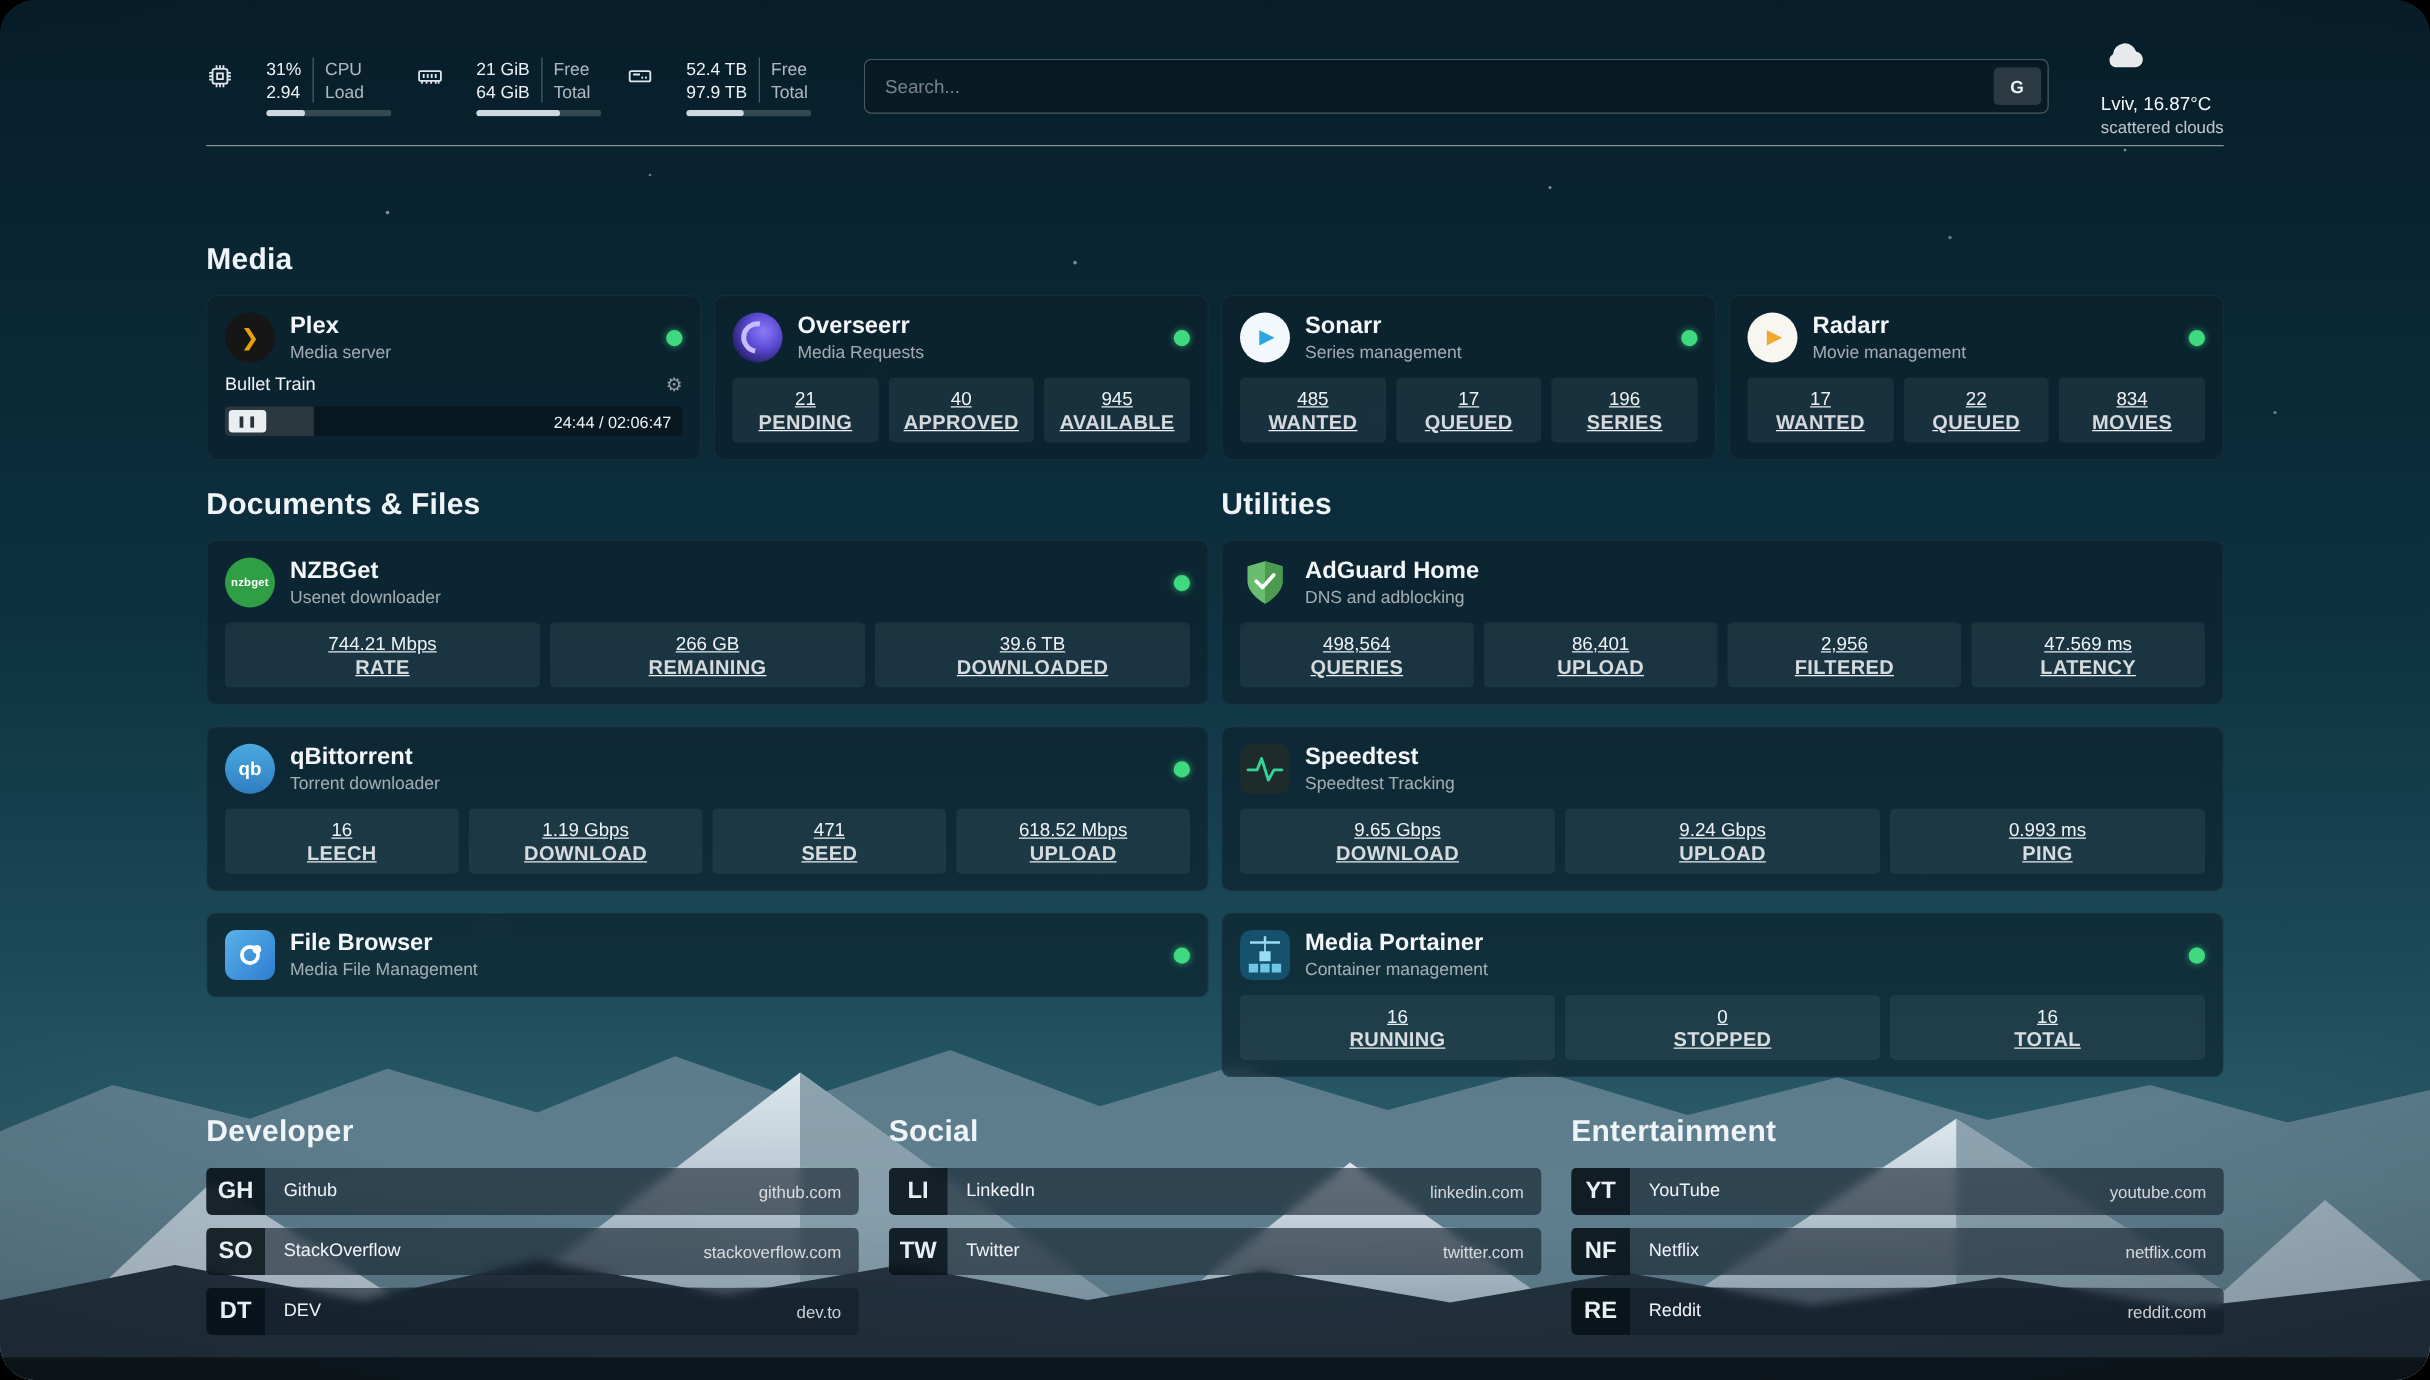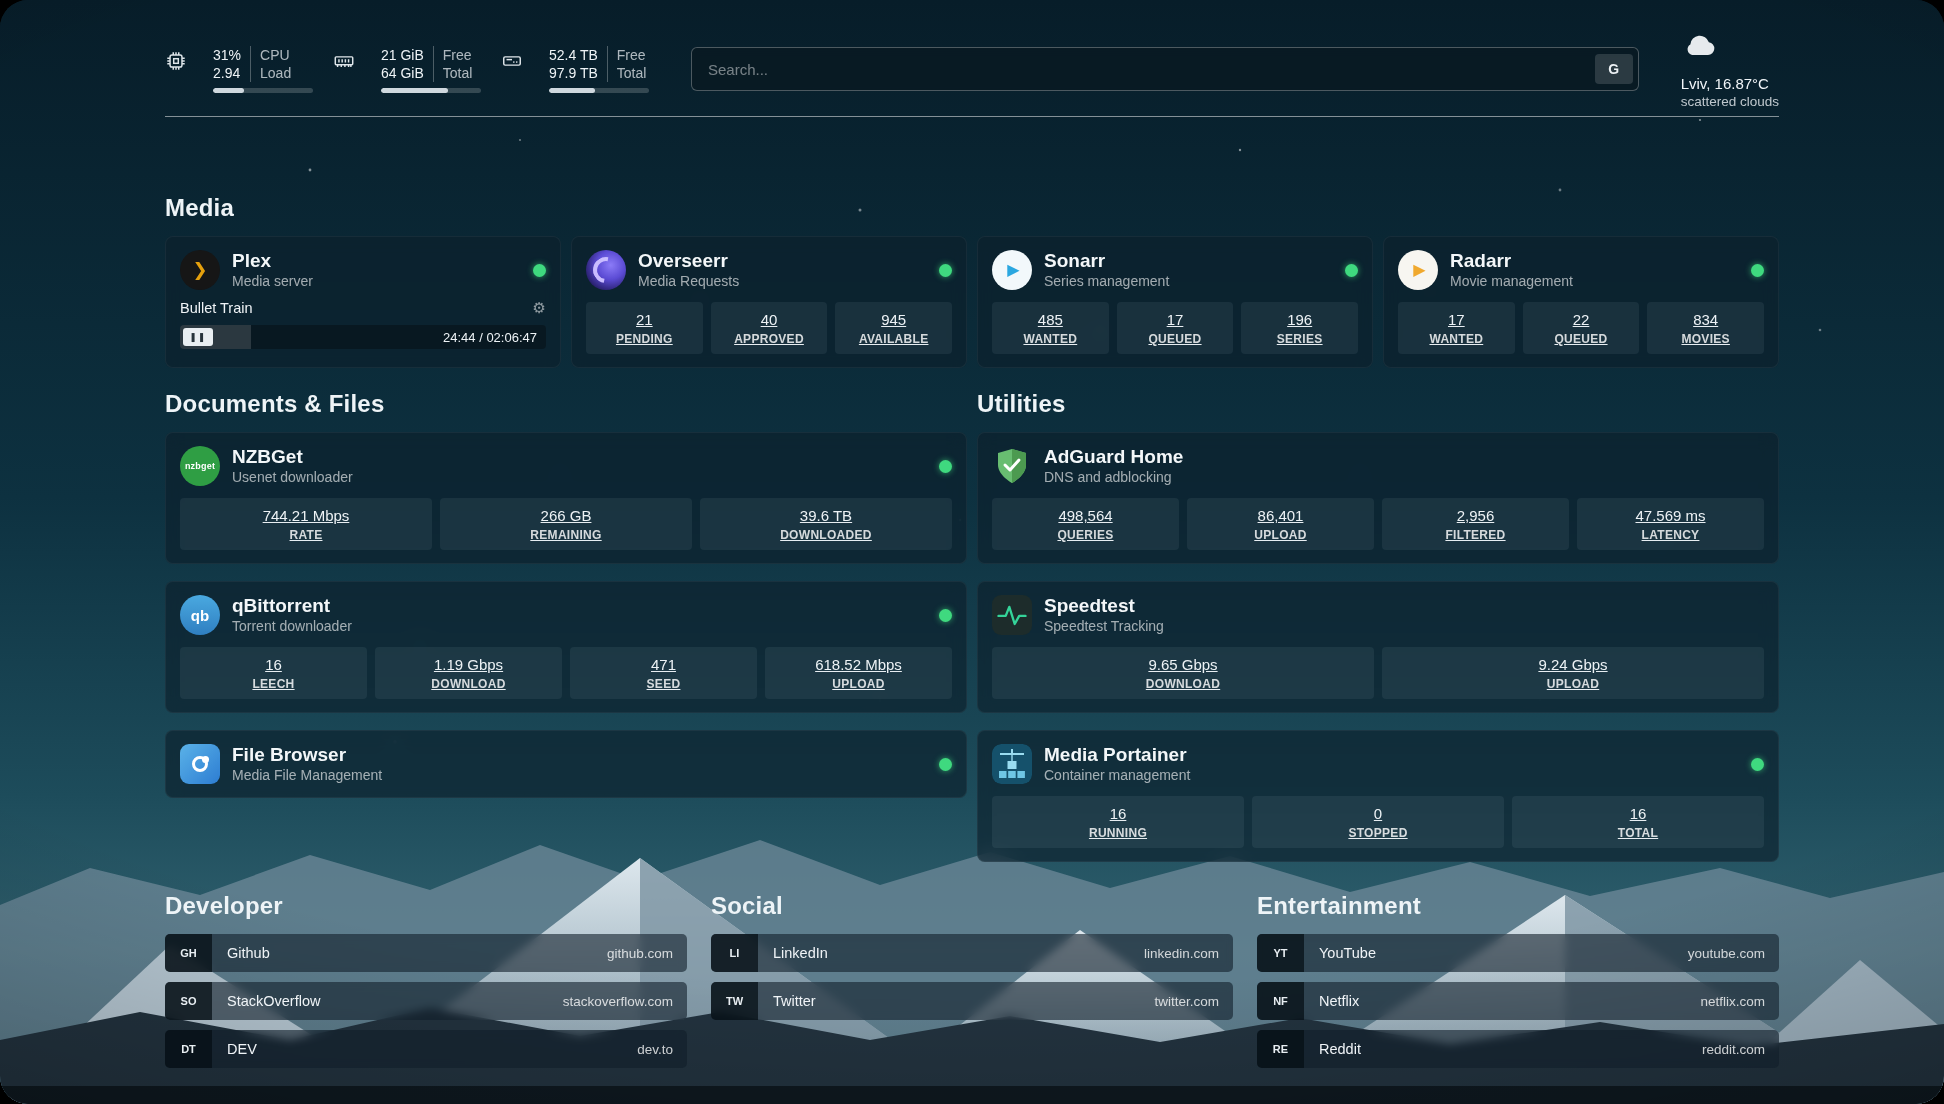--- a/index.html
+++ b/index.html
@@ -63,21 +63,21 @@
   .card-head { display:flex; align-items:center; gap:12px; }
   .titles { display:flex; flex-direction:column; min-width:0; }
   .titles .t { font-size:19px; font-weight:600; color:#f3f7f9; line-height:22px; white-space:nowrap; }
   .titles .s { font-size:14px; color:rgba(255,255,255,0.62); line-height:18px; white-space:nowrap; }
   .dot { width:13px; height:13px; border-radius:50%; background:#3fd97f; margin-left:auto;
     box-shadow:0 0 6px rgba(63,217,127,0.7); flex:none; }
   .stats { display:flex; gap:8px; margin-top:12px;text-decoration:underline; }
   .stat { flex:1; background:rgba(185,215,230,0.08); border-radius:4px; padding:8px 4px;
     text-align:center; min-width:0; }
   .stat .v { display:block; font-size:15px; color:#eef3f6; line-height:19px; white-space:nowrap; }
-  .stat .l { display:block; font-size:12px; font-weight:700; color:rgba(255,255,255,0.82);
+  .stat .l { display:block; font-size:16px; font-weight:700; color:rgba(255,255,255,0.82);
     margin-top:3px; letter-spacing:0.3px; line-height:14px; }
 
   
   .app-icon { width:40px; height:40px; border-radius:9px; flex:none; display:flex;
     align-items:center; justify-content:center; font-weight:700; position:relative; overflow:hidden; }
   .plex { border-radius:50%; background:#161616; color:#e5a00d; font-size:18px; }
   .overseerr { border-radius:50%;
     background:radial-gradient(circle at 62% 38%, #8b7bf7 0%, #5b4bd4 40%, #2a2170 75%, #171243 100%); }
   .overseerr::after { content:""; width:18px; height:18px; border-radius:50%;
     border:4px solid transparent; border-top-color:#c9bcff; border-left-color:#c9bcff;
@@ -104,21 +104,21 @@
     font-size:9px; letter-spacing:1px; cursor:pointer; }
   .pp-time { position:absolute; right:9px; top:0; bottom:0; display:flex; align-items:center;
     font-size:13px; color:#eef3f6; }
 
   
   .bookmarks { display:grid; grid-template-columns:1fr 1fr 1fr; gap:24px; margin-top:30px; }
   .bm-list { margin-top:2px; }
   .bm-row { display:flex; align-items:stretch; height:38px; background:rgba(16,30,42,0.6);
     border-radius:5px; margin-bottom:10px; overflow:hidden; backdrop-filter:blur(4px); cursor:pointer; }
   .bm-abbr { width:47px; background:rgba(6,14,20,0.72); color:#e8eef2; display:flex;
-    align-items:center; justify-content:center; font-size:11px; font-weight:600; flex:none; }
+    align-items:center; justify-content:center; font-size:19px; font-weight:600; flex:none; }
   .bm-name { margin-left:15px; align-self:center; font-size:14.5px; color:#f0f4f7; }
   .bm-url { margin-left:auto; margin-right:14px; align-self:center; font-size:13.5px;
     color:rgba(255,255,255,0.78); white-space:nowrap; }
 </style>
 </head>
 <body>
 
 <div class="screen">
 
   <svg class="wallpaper" viewBox="0 0 1944 1104" preserveAspectRatio="none">
@@ -507,20 +507,24 @@
             </div>
             <div class="stats">
               <div class="stat">
                 <span class="v">9.65 Gbps</span>
                 <span class="l">DOWNLOAD</span>
               </div>
               <div class="stat">
                 <span class="v">9.24 Gbps</span>
                 <span class="l">UPLOAD</span>
               </div>
+              <div class="stat">
+                <span class="v">0.993 ms</span>
+                <span class="l">PING</span>
+              </div>
             </div>
           </div>
 
           <div class="card">
             <div class="card-head">
               <span class="app-icon">
                 <svg width="40" height="40" viewBox="0 0 40 40">
                   <rect width="40" height="40" rx="9" fill="#15516b"></rect>
                   <path d="M8 10 h24 M20 5 v5" stroke="#9adcf0" stroke-width="2"></path>
                   <path d="M20 10 v8" stroke="#9adcf0" stroke-width="1.4"></path>

